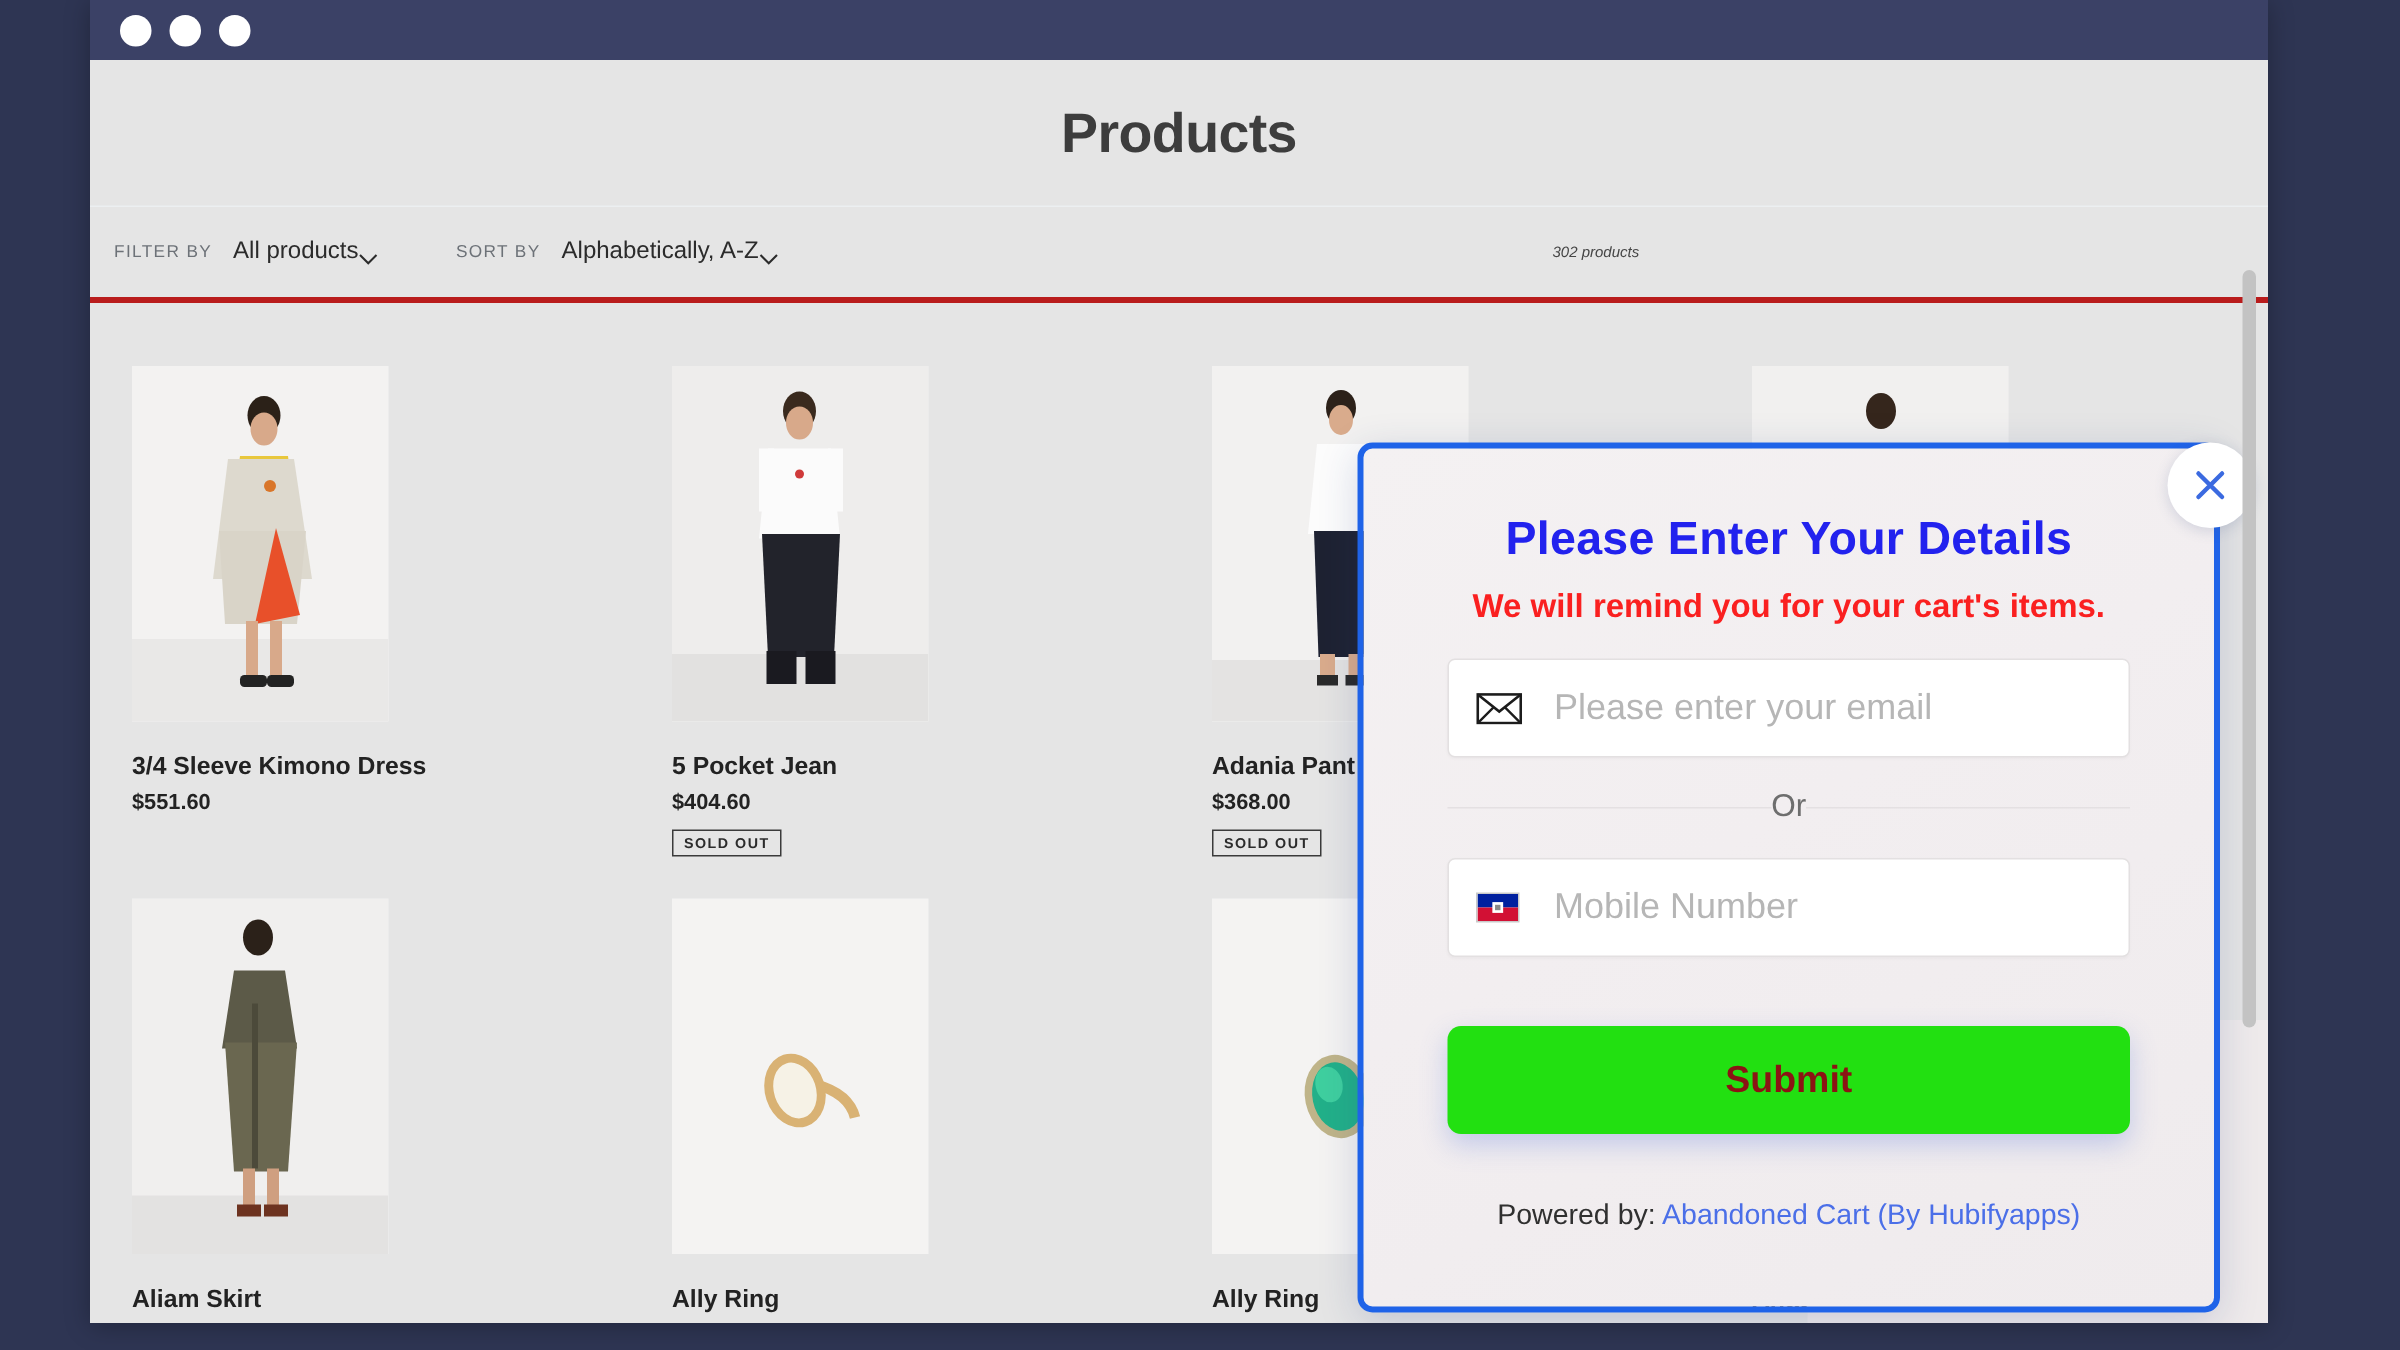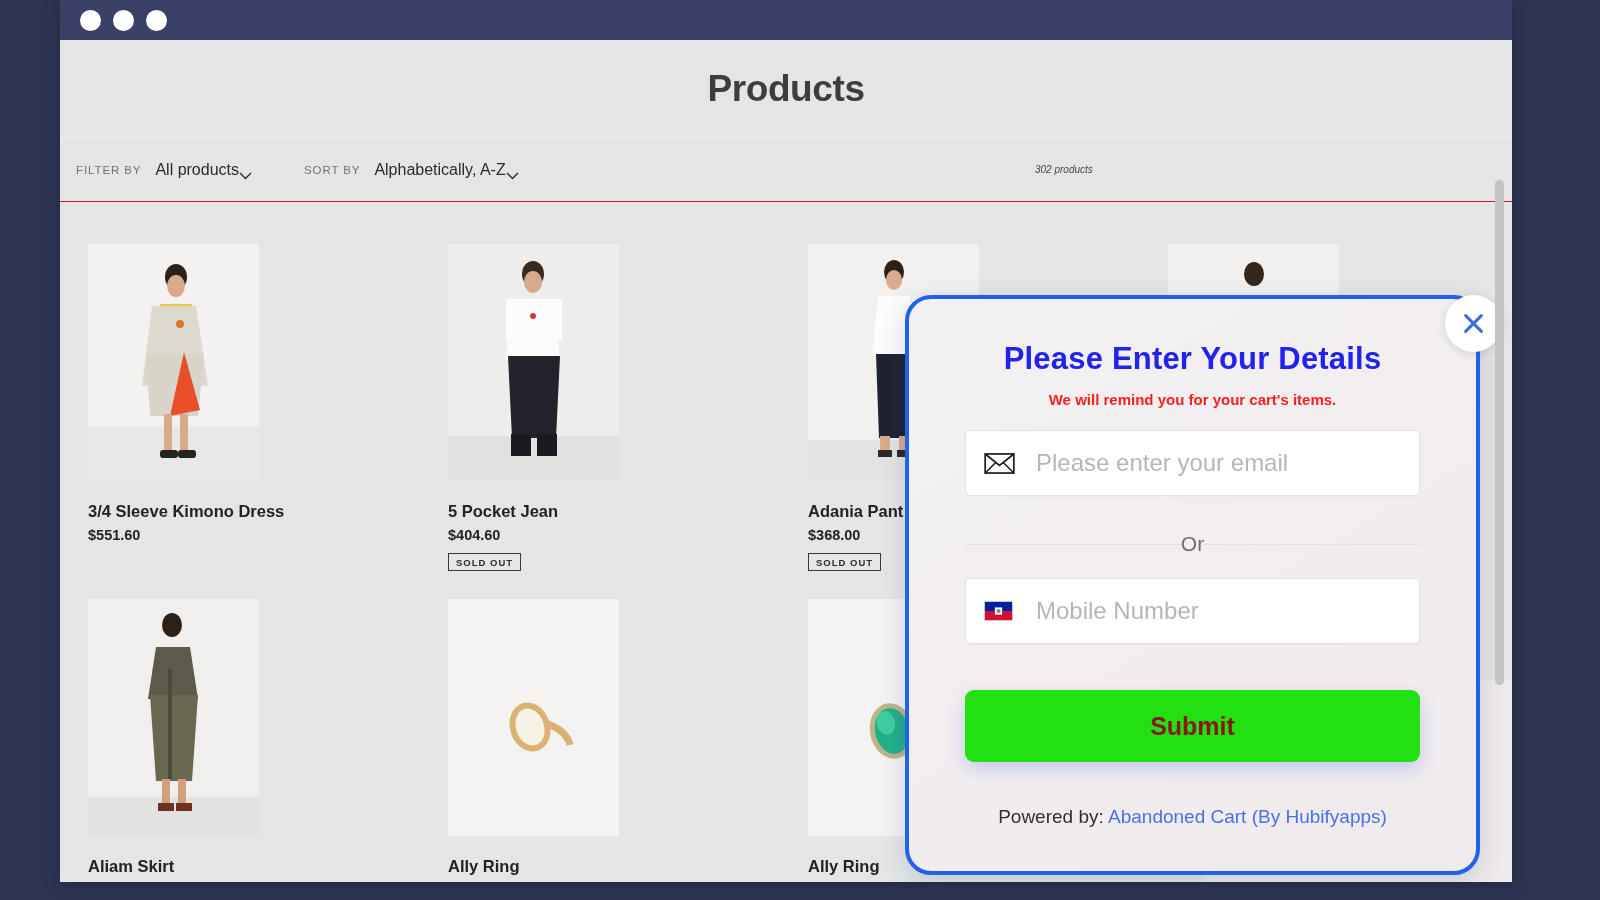--- a/index.html
+++ b/index.html
@@ -60,21 +60,21 @@
   #page-title {
     font-size: 37px;
     font-weight: bold;
     color: #3d3d3d;
     letter-spacing: -.4px;
   }
 
   
   #filter-bar {
     height: 64px;
-    border-bottom: 1px solid #b91c1c;
+    border-bottom: 4px solid #b91c1c;
     display: flex;
     align-items: center;
     padding: 0 18px 0 16px;
     position: relative;
   }
   .filter-label {
     font-size: 11.5px;
     letter-spacing: .9px;
     color: #6d7278;
     text-transform: uppercase;
@@ -163,39 +163,39 @@
     width: 335px; height: 222px;
     background: #eeeaeb;
     border-radius: 14px;
   }
   #modal {
     position: absolute;
     left: 845px; top: 255px;
     width: 575px; height: 580px;
     background: linear-gradient(150deg, #f4f1f2 0%, #f2eef0 45%, #efebed 100%);
     border: 4px solid #1f63e8;
-    border-radius: 26px;
+    border-radius: 10px;
     box-shadow: 0 6px 26px rgba(40,60,130,.18);
   }
   #modal-inner {
     position: relative;
     width: 100%; height: 100%;
     padding: 42px 56px 0 56px;
   }
   #modal-heading {
     text-align: center;
     font-size: 31px;
     font-weight: bold;
     color: #2222ee;
     letter-spacing: .2px;
   }
   #modal-subheading {
     text-align: center;
     margin-top: 14px;
-    font-size: 15px;
+    font-size: 22px;
     font-weight: bold;
     color: #fa2020;
   }
   #close-button {
     position: absolute;
     right: -26px; top: -4px;
     width: 57px; height: 57px;
     border-radius: 50%;
     background: #ffffff;
     box-shadow: 0 2px 9px rgba(70,90,140,.20);
@@ -230,21 +230,21 @@
     font-family: Liberation Sans, sans-serif;
     font-size: 24px;
     color: #444;
     background: transparent;
     padding-left: 10px;
   }
   .field input::placeholder { color: #b6b6b6; }
 
   
   #or-row {
-    margin-top: 36px;
+    margin-top: 21px;
     display: flex;
     align-items: center;
   }
   .or-line {
     flex: 1;
     height: 1px;
     background: #e4e0e2;
   }
   #or-text {
     font-size: 21px;

